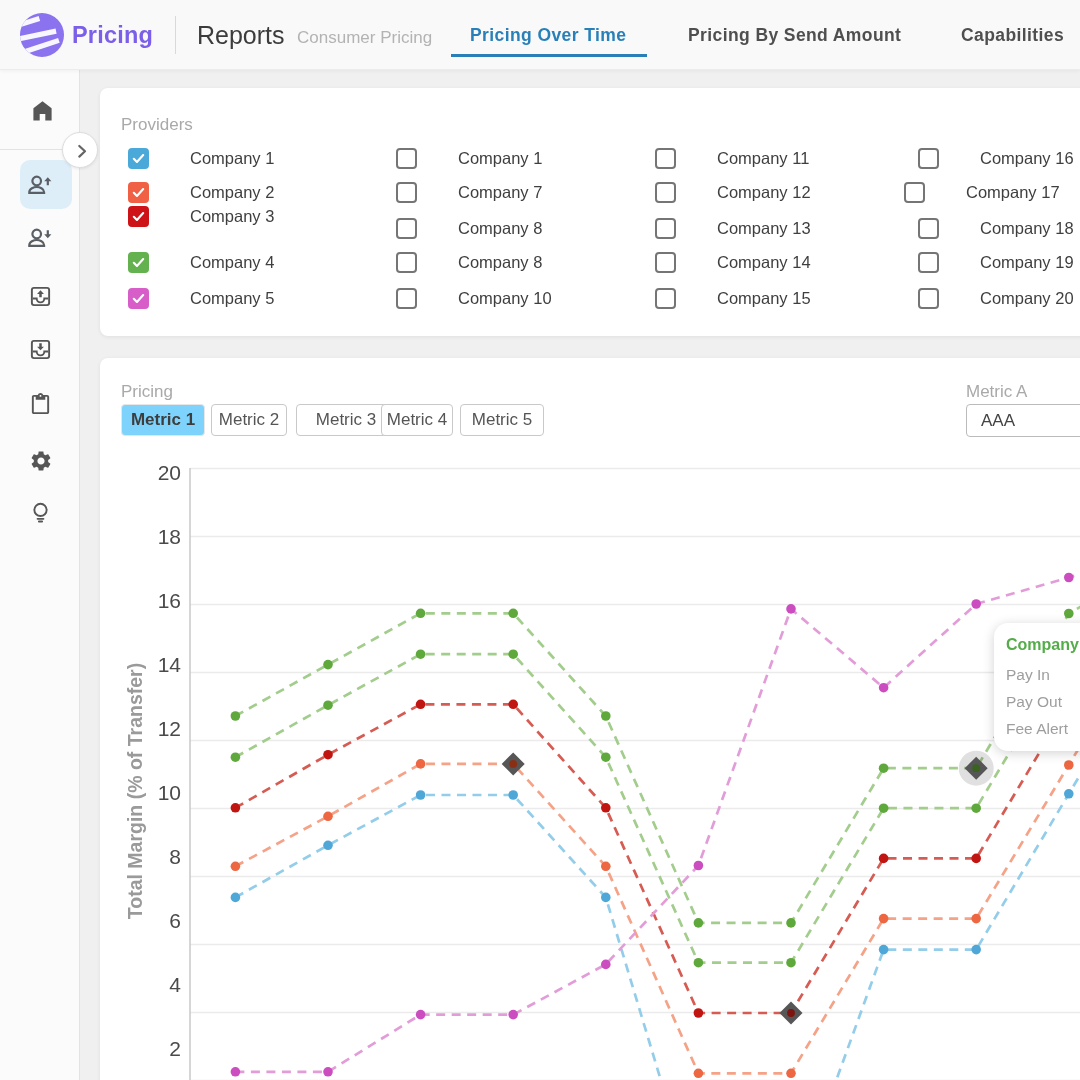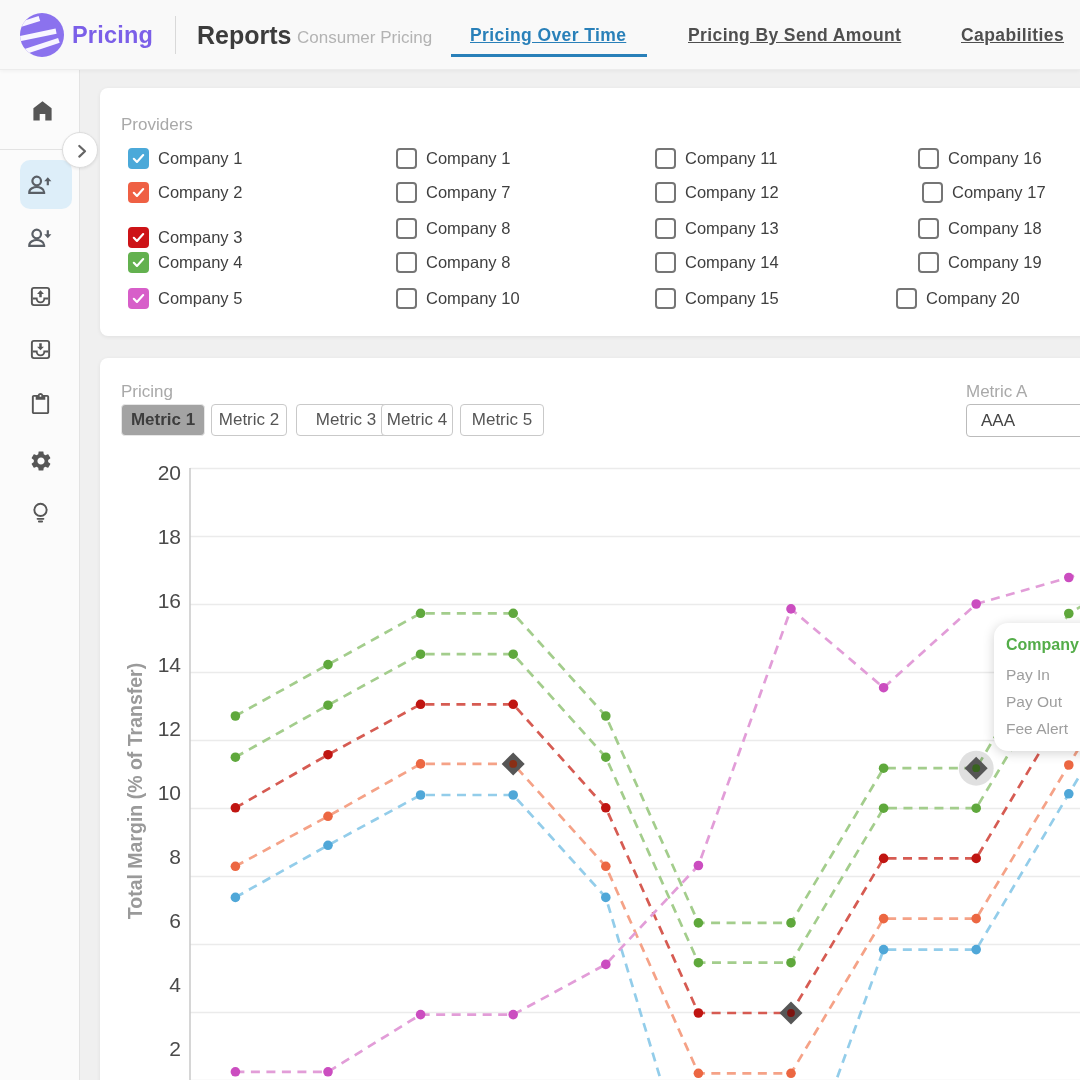--- a/index.html
+++ b/index.html
@@ -2,45 +2,45 @@
 <html><head><meta charset="utf-8">
 <style>
 * { margin:0; padding:0; box-sizing:border-box; }
 html,body { width:1080px; height:1080px; overflow:hidden; background:#f0f0f0;
   font-family:"Liberation Sans", sans-serif; }
 #header { position:absolute; left:0; top:0; width:1080px; height:70px; background:#f9f9f9;
   border-bottom:1px solid #ececec; box-shadow:0 1px 4px rgba(0,0,0,.05); z-index:5; }
 #logo { position:absolute; left:20px; top:13px; }
 #logotext { position:absolute; left:72px; top:22px; font-size:23.5px; font-weight:bold; color:#7b5fe8; letter-spacing:.2px; }
 #hdiv { position:absolute; left:175px; top:16px; width:1px; height:38px; background:#d9d9d9; }
-#reports { position:absolute; left:197px; top:21px; font-size:25px; font-weight:bold; color:#3c3c3c; }
+#reports { position:absolute; left:197px; top:21px; font-size:25px; font-weight:normal; color:#3c3c3c; }
 #subrep { position:absolute; left:297px; top:28px; font-size:17px; color:#b3b3b3; }
-.tab { position:absolute; top:25px; font-size:17.5px; font-weight:bold; color:#4f4f4f; letter-spacing:.4px;text-decoration:underline; }
+.tab { position:absolute; top:25px; font-size:17.5px; font-weight:bold; color:#4f4f4f; letter-spacing:.4px; }
 #tab1 { color:#2980b9; }
 #tabu { position:absolute; left:451px; top:54px; width:196px; height:3px; background:#2980b9; }
 #sidebar { position:absolute; left:0; top:70px; width:80px; height:1010px; background:#fbfbfb;
   border-right:1px solid #e3e3e3; z-index:4; }
 #sdiv { position:absolute; left:0; top:79px; width:80px; height:1px; background:#e3e3e3; }
 #chev { position:absolute; left:62px; top:132px; width:36px; height:36px; border-radius:50%;
   background:#fff; border:1px solid #ddd; box-shadow:0 1px 3px rgba(0,0,0,.08); z-index:6; }
 .sic { position:absolute; left:29px; }
 #activebg { position:absolute; left:20px; top:90px; width:52px; height:49px; background:#ddeef9; border-radius:10px; }
 .card { position:absolute; left:100px; width:1010px; background:#fff; border-radius:8px;
   box-shadow:0 1px 4px rgba(0,0,0,.07); }
 #card1 { top:88px; height:248px; }
 #card2 { top:358px; height:742px; }
 .plabel { position:absolute; font-size:17px; color:#a9a9a9; }
-.cbrow { position:absolute; height:21px; display:flex; align-items:center; }
+.cbrow { position:absolute; height:21px; display:flex; align-items:center;gap:32px; }
 .cb { display:inline-flex; align-items:center; justify-content:center; width:21px; height:21px;
   border:2px solid #757575; border-radius:4px; background:#fff; }
 .cb.on { border-width:0; width:21px; height:21px; }
 .cbl { margin-left:9px; font-size:16.5px; color:#3f3f3f; }
 .mbtn { position:absolute; top:46px; height:32px; border:1px solid #c9c9c9; border-radius:4px;
   background:#fff; color:#555; font-size:17px; display:flex; align-items:center; justify-content:center; }
-#mb1 { background:#a3a3a3; border-color:#e7e7e7; color:#3d3d3d; font-weight:bold; }
+#mb1 { background:#7dd3fc; border-color:#e7e7e7; color:#3d3d3d; font-weight:bold; }
 #msel { position:absolute; left:866px; top:46px; width:150px; height:33px; border:1px solid #bbb;
   border-radius:4px; background:#fff; font-size:17px; color:#444; display:flex; align-items:center; padding-left:14px; }
 #tooltip { position:absolute; left:994px; top:623px; width:130px; height:128px; background:#fff;
   border-radius:14px; box-shadow:0 2px 12px rgba(0,0,0,.18); z-index:3; padding:13px 0 0 12px; }
 #tooltip .tt { font-size:16px; font-weight:bold; color:#54ad49; margin-bottom:7px; }
 #tooltip .ti { font-size:15.5px; color:#9e9e9e; line-height:27px; }
 </style></head>
 <body>
 <div id="sidebar">
   <div id="sdiv"></div>
@@ -122,21 +122,21 @@
       <span class="cbl">Company 1</span>
     </div>
 <div class="cbrow" style="left:28px;top:94px">
       <span class="cb on" style="background:#ef6044;border-color:#ef6044">
         <svg width="15" height="15" viewBox="0 0 24 24">
           <path d="M4.5 12.5 L9.5 17.5 L19.5 6.5" fill="none" stroke="#fff" stroke-width="3.4" stroke-linecap="round" stroke-linejoin="round"></path>
         </svg>
       </span>
       <span class="cbl">Company 2</span>
     </div>
-<div class="cbrow" style="left:28px;top:139px">
+<div class="cbrow" style="left:28px;top:118px">
       <span class="cb on" style="background:#cd1317;border-color:#cd1317">
         <svg width="15" height="15" viewBox="0 0 24 24">
           <path d="M4.5 12.5 L9.5 17.5 L19.5 6.5" fill="none" stroke="#fff" stroke-width="3.4" stroke-linecap="round" stroke-linejoin="round"></path>
         </svg>
       </span>
       <span class="cbl">Company 3</span>
     </div>
 <div class="cbrow" style="left:28px;top:164px">
       <span class="cb on" style="background:#63b14f;border-color:#63b14f">
         <svg width="15" height="15" viewBox="0 0 24 24">
@@ -190,33 +190,33 @@
       <span class="cbl">Company 14</span>
     </div>
 <div class="cbrow" style="left:555px;top:200px">
       <span class="cb"></span>
       <span class="cbl">Company 15</span>
     </div>
 <div class="cbrow" style="left:818px;top:60px">
       <span class="cb"></span>
       <span class="cbl">Company 16</span>
     </div>
-<div class="cbrow" style="left:822px;top:94px">
+<div class="cbrow" style="left:804px;top:94px">
       <span class="cb"></span>
       <span class="cbl">Company 17</span>
     </div>
 <div class="cbrow" style="left:818px;top:130px">
       <span class="cb"></span>
       <span class="cbl">Company 18</span>
     </div>
 <div class="cbrow" style="left:818px;top:164px">
       <span class="cb"></span>
       <span class="cbl">Company 19</span>
     </div>
-<div class="cbrow" style="left:796px;top:200px">
+<div class="cbrow" style="left:818px;top:200px">
       <span class="cb"></span>
       <span class="cbl">Company 20</span>
     </div>
   </div>
 <div class="card" id="card2">
   <div class="plabel" style="left:21px;top:24px">Pricing</div>
   <div class="mbtn" id="mb1" style="left:21px;width:84px">Metric 1</div>
   <div class="mbtn" style="left:111px;width:76px">Metric 2</div>
   <div class="mbtn" style="left:196px;width:100px">Metric 3</div>
   <div class="mbtn" style="left:281px;width:72px">Metric 4</div>

